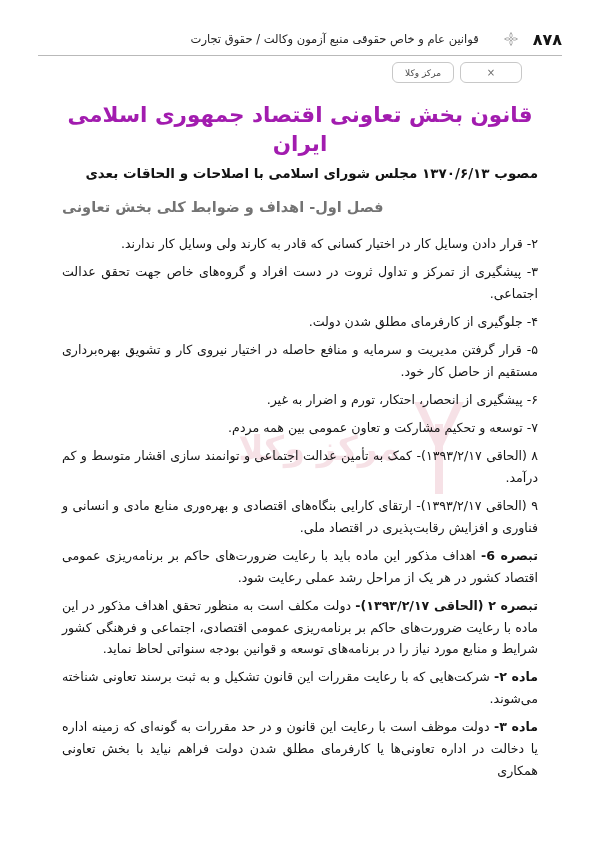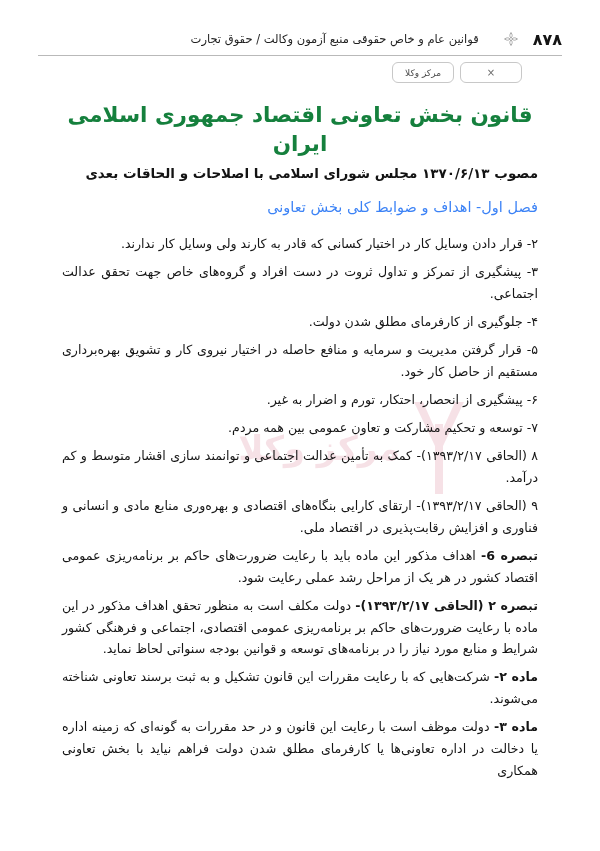--- a/index.html
+++ b/index.html
@@ -139,38 +139,38 @@
     top: 100px;
     right: 62px;
     left: 62px;
     z-index: 2;
   }
 
   .doc-title {
     font-size: 21.5px;
     font-weight: bold;
     text-align: center;
-    color: #15803d;
+    color: #a21caf;
     line-height: 1.35;
     margin: 0 0 6px 0;
     letter-spacing: -0.2px;
   }
   .doc-subtitle {
     font-size: 13.5px;
     font-weight: bold;
     text-align: right;
     color: #131313;
     margin: 0 0 14px 0;
     line-height: 1.4;
   }
   .chapter-heading {
     font-size: 14.5px;
-    font-weight: normal;
-    text-align: right;
-    color: #3b82f6;
+    font-weight: bold;
+    text-align: left;
+    color: #737373;
     margin: 0 0 16px 0;
     line-height: 1.4;
   }
 
   .para {
     font-size: 12.6px;
     line-height: 1.72;
     text-align: justify;
     text-justify: inter-word;
     margin: 0 0 6.5px 0;

